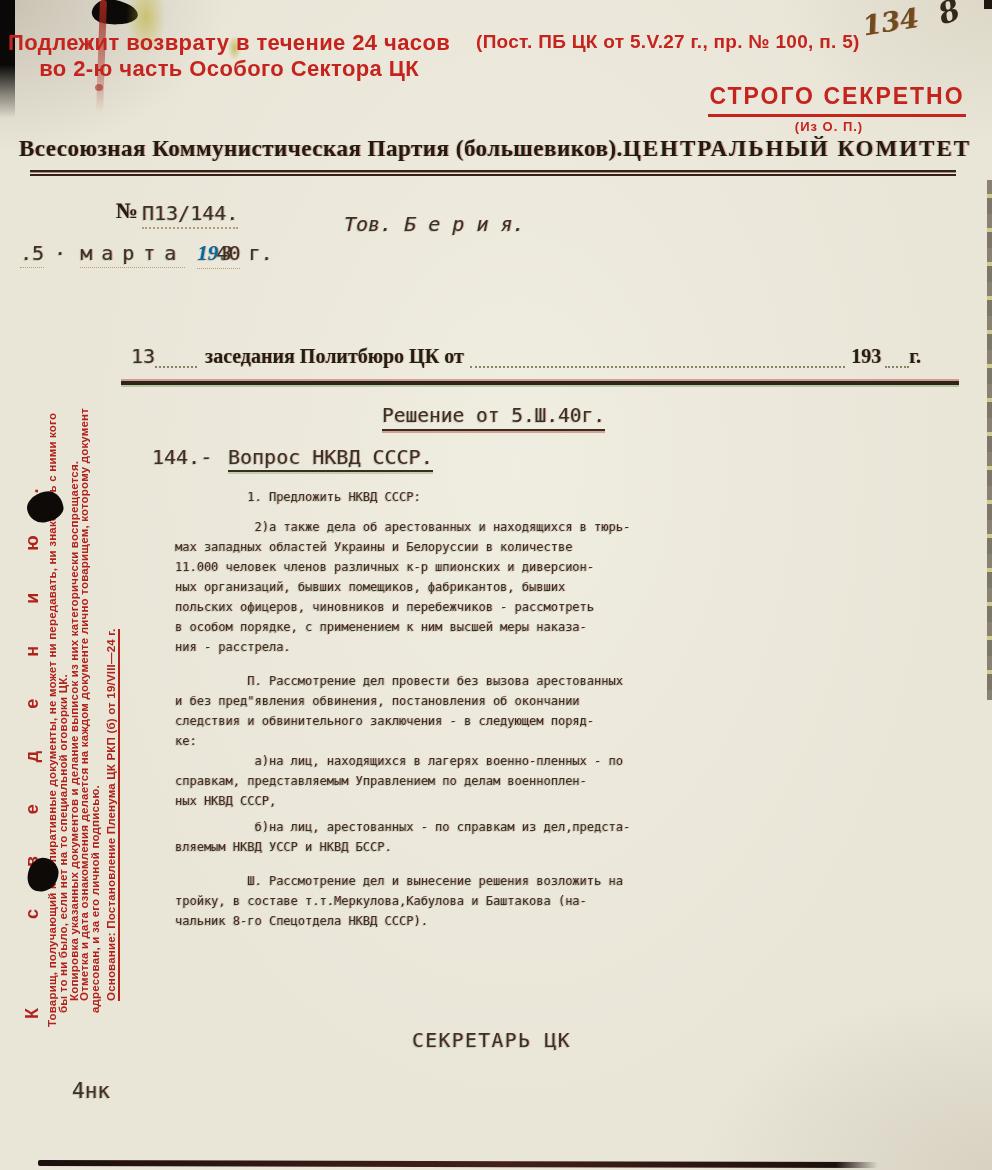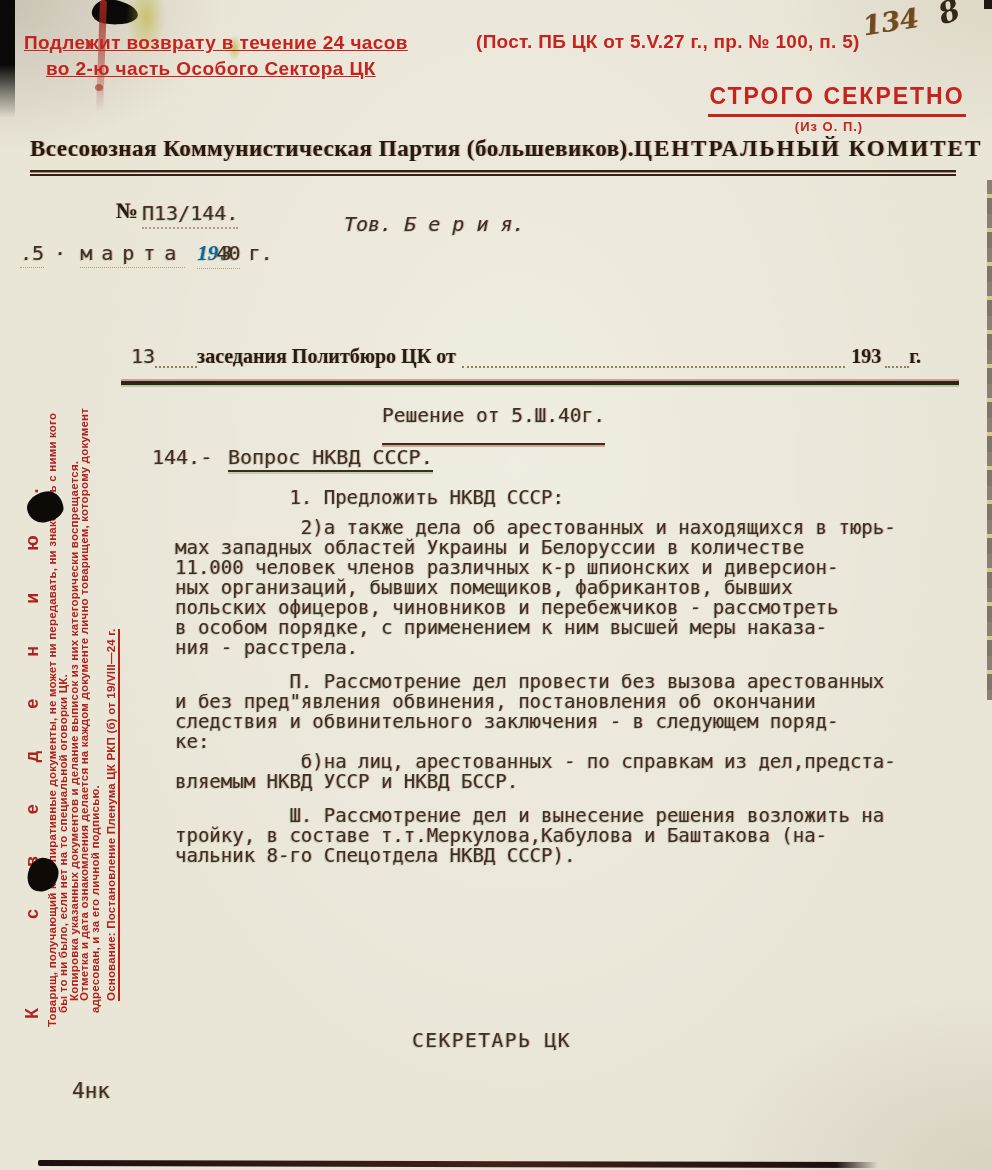--- a/index.html
+++ b/index.html
@@ -19,30 +19,30 @@
     font-family:"DejaVu Sans Mono","Liberation Mono",monospace;
     color:#3a3026;
     text-shadow:1px 0 0 rgba(170,45,40,.35), -1px .5px 0 rgba(50,115,60,.22);
   }
   .pp{ 
     font-family:"Liberation Serif",serif;font-weight:bold;color:#261d12;
     text-shadow:1px 0 0 rgba(170,45,40,.30), -1px 0 0 rgba(50,115,60,.18);
   }
   .red{font-family:"Liberation Sans",sans-serif;font-weight:bold;color:#c5231d;}
   
-  .return-notice{left:24px;top:30px;font-size:19px;line-height:26px;letter-spacing:.4px;text-decoration:underline;}
-  .return-notice .l2{margin-left:22px;}
+  .return-notice{left:8px;top:30px;font-size:22px;line-height:26px;letter-spacing:.4px;}
+  .return-notice .l2{text-align:center;}
   .reg-ref{left:476px;top:31px;font-size:19px;letter-spacing:.3px;}
   .handwritten{left:862px;top:0px;transform:rotate(-9deg);font-family:"DejaVu Serif",serif;font-style:italic;}
   .hw-num{font-size:27px;font-weight:bold;color:#6d4c1e;text-shadow:1px 0 0 rgba(180,50,40,.5);}
   .hw-digit{font-size:30px;font-weight:bold;color:#342718;margin-left:16px;display:inline-block;transform:rotate(-10deg);}
   .secrecy{left:708px;top:83px;width:258px;text-align:center;font-size:23px;letter-spacing:2px;
     border-bottom:3px solid #c5231d;padding-bottom:4px;}
   .secrecy-sub{left:700px;top:119px;width:258px;text-align:center;font-size:13px;letter-spacing:1px;}
-  .title-row{left:30px;top:136px;width:930px;white-space:nowrap;display:flex;justify-content:flex-start;
+  .title-row{left:30px;top:136px;width:930px;white-space:nowrap;display:flex;justify-content:center;
     font-family:"Liberation Serif",serif;font-weight:bold;color:#241a10;
     text-shadow:1.2px 0 0 rgba(170,40,35,.35), -1px 0 0 rgba(50,115,60,.22);}
   .title-p1{font-size:23px;letter-spacing:.5px;}
   .title-p2{font-size:23px;letter-spacing:2px;}
   .title-rule{left:30px;top:170px;width:926px;height:6px;
     background:linear-gradient(to bottom,#2e241a 0 2px, rgba(160,45,35,.55) 2px 3px, rgba(233,229,215,1) 3px 4px, #2e241a 4px 6px);}
   .proto-no-label{left:116px;top:198px;font-size:22px;}
   .proto-no{left:142px;top:201px;font-size:20px;border-bottom:2px dotted rgba(150,120,60,.65);padding-bottom:2px;}
   .addressee{left:344px;top:212px;font-size:20px;font-style:italic;}
   .date-line{left:20px;top:241px;font-size:20px;}
@@ -52,32 +52,32 @@
   .year-wrap{position:relative;display:inline-block;margin-left:12px;}
   .year-pre{font-family:"Liberation Serif",serif;font-style:italic;font-weight:bold;color:#0369a1;font-size:21px;}
   .year-three{position:absolute;left:24px;top:0;font-family:"Liberation Serif",serif;font-style:italic;font-weight:bold;color:rgba(42,32,20,.85);font-size:21px;}
   .year-typed{position:relative;margin-left:-2px;}
   .year-suffix{margin-left:8px;}
   
   .excerpt-row{left:121px;top:344px;width:800px;display:flex;align-items:flex-end;font-size:20px;}
   .excerpt-row .dots{border-bottom:2px dotted rgba(110,95,60,.75);height:1em;}
   .d1{width:42px;} .d2{flex:1;min-width:120px;margin-left:6px;} .d3{width:24px;margin-left:4px;}
   .excerpt-no{margin-left:10px;font-size:20px;}
-  .excerpt-mid{}
+  .excerpt-mid{margin-left:8px;}
   .excerpt-year{margin-left:6px;font-weight:bold;}
   .excerpt-rule{left:121px;top:381px;width:838px;height:4px;background:#2e241a;
     box-shadow:0 2px 0 rgba(90,150,70,.35), 0 -2px 0 rgba(170,50,40,.4);}
   
-  .decision-heading{left:382px;top:404px;font-size:19.5px;border-bottom:2px solid #3a2d20;padding-bottom:16px;
+  .decision-heading{left:382px;top:404px;font-size:19.5px;border-bottom:2px solid #3a2d20;padding-bottom:2px;
     box-shadow:0 2px 0 rgba(170,50,40,.4);}
   .item-no{left:152px;top:445px;font-size:20px;}
   .item-title{left:228px;top:445px;font-size:20px;border-bottom:2px solid #3a2d20;padding-bottom:1px;
     box-shadow:0 2px 0 rgba(90,150,70,.3);}
   .paras{left:175px;top:487px;width:812px;}
-  .para{white-space:pre-wrap;font-size:19px;line-height:20px;margin:0;}
+  .para{white-space:pre-wrap;font-size:12px;line-height:20px;margin:0;}
   .mb10{margin-bottom:10px;} .mb2{margin-bottom:2px;} .mb14{margin-bottom:14px;} .mb6{margin-bottom:6px;}
   .u-orange{border-bottom:3px solid rgba(194,84,30,.85);padding-bottom:0px;}
   .signature{left:412px;top:1029px;font-size:19.5px;letter-spacing:1.5px;}
   .page-mark{left:72px;top:1079px;font-size:21px;}
   
   .sidebar{left:22px;top:333px;width:92px;height:694px;}
   .sidebar-inner{width:694px;height:92px;transform:rotate(-90deg) translate(-694px,0);transform-origin:0 0;}
   .sb-heading{font-size:18px;font-weight:bold;letter-spacing:42px;color:#b0221c;white-space:nowrap;margin:0 0 4px 8px;}
   .sb-line{font-size:11.5px;line-height:10.8px;font-weight:bold;color:#b0221c;white-space:nowrap;letter-spacing:.2px;}
   .sb-line.last{display:inline-block;border-bottom:2px solid #b0221c;padding-bottom:1px;}
@@ -161,20 +161,23 @@
 мах западных областей Украины и Белоруссии в количестве
 11.000 человек членов различных к-р шпионских и диверсион-
 ных организаций, бывших помещиков, фабрикантов, бывших
 польских офицеров, чиновников и перебежчиков - рассмотреть
 в особом порядке, с применением к ним высшей меры наказа-
 ния - расстрела.</p>
   <p class="typed para">          П. Рассмотрение дел провести без вызова арестованных
 и без пред"явления обвинения, постановления об окончании
 следствия и обвинительного заключения - в следующем поряд-
 ке:</p>
+  <p class="typed para mb6">           а)на лиц, находящихся в лагерях военно-пленных - по
+справкам, представляемым Управлением по делам военноплен-
+ных НКВД СССР,</p>
   <p class="typed para mb14">           б)на лиц, арестованных - по справкам из дел,предста-
 вляемым НКВД УССР и НКВД БССР.</p>
   <p class="typed para">          Ш. Рассмотрение дел и вынесение решения возложить на
 тройку, в составе т.т.Меркулова,Кабулова и Баштакова (на-
 чальник 8-го Спецотдела НКВД СССР).</p>
 </div>
 
 <div class="abs typed signature">СЕКРЕТАРЬ ЦК</div>
 <div class="abs typed page-mark">4нк</div>
 

